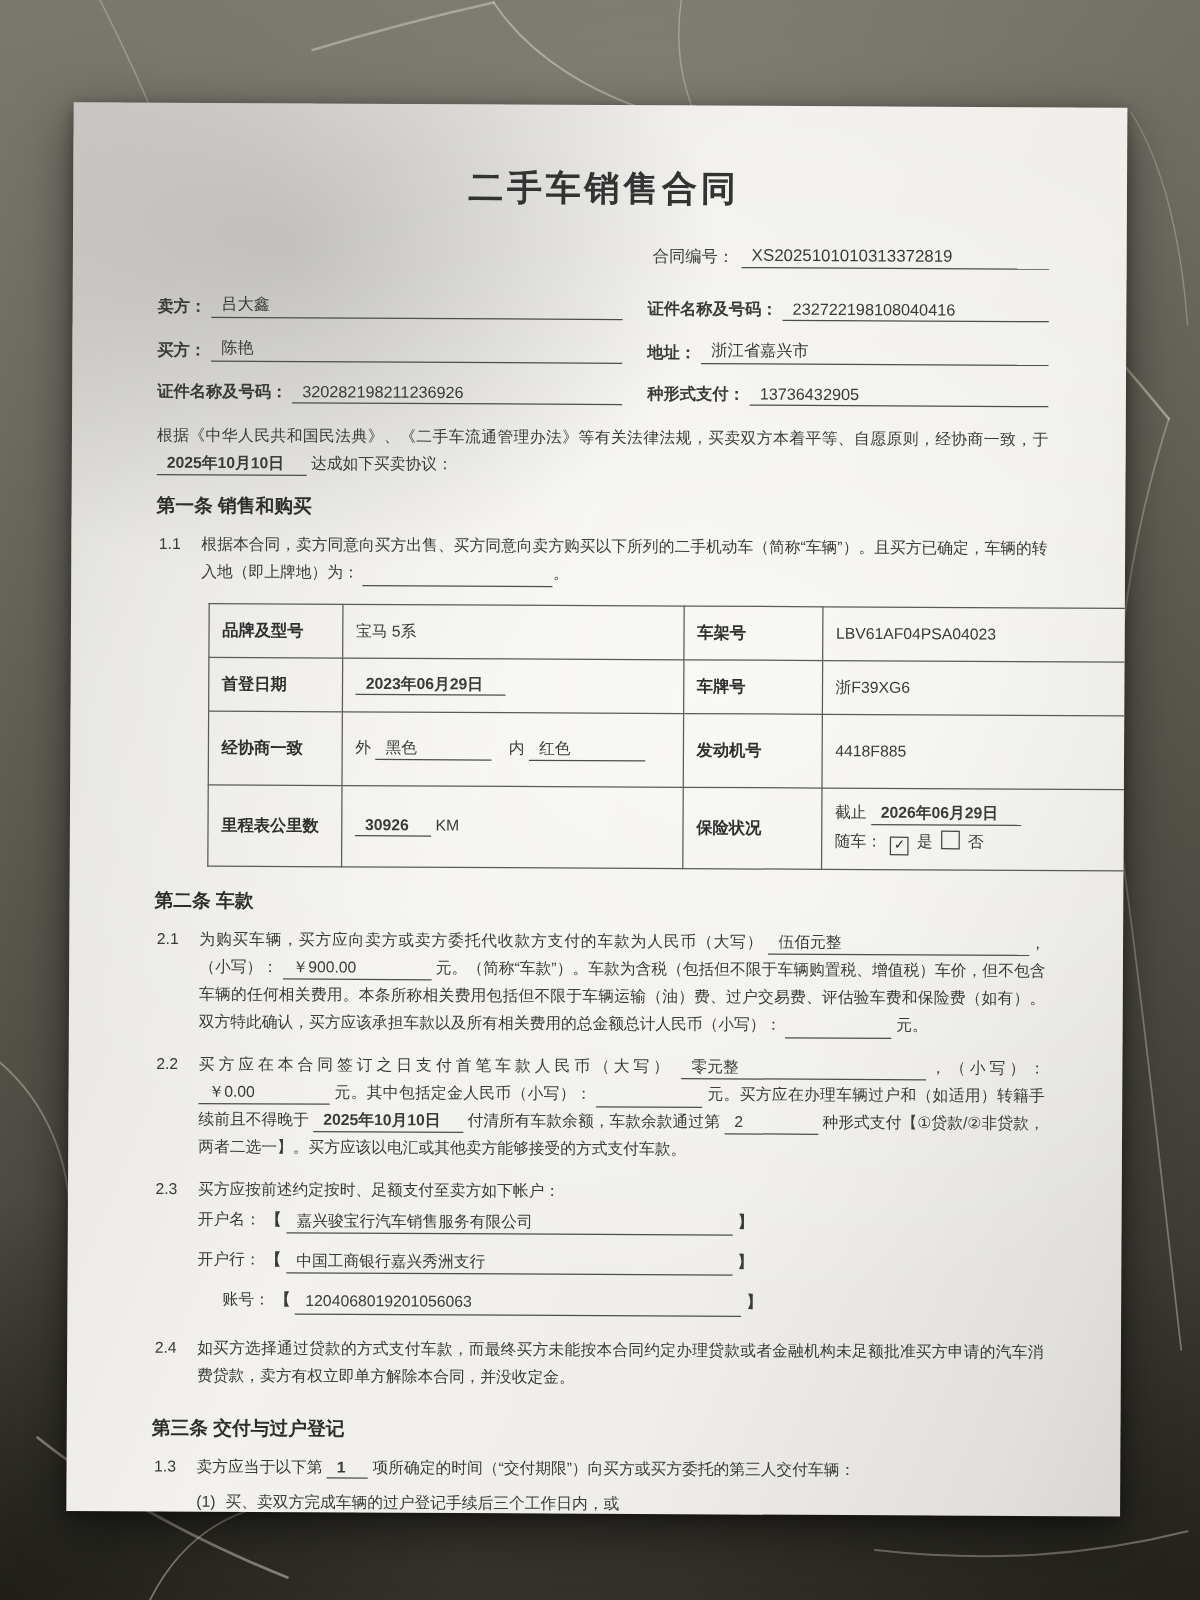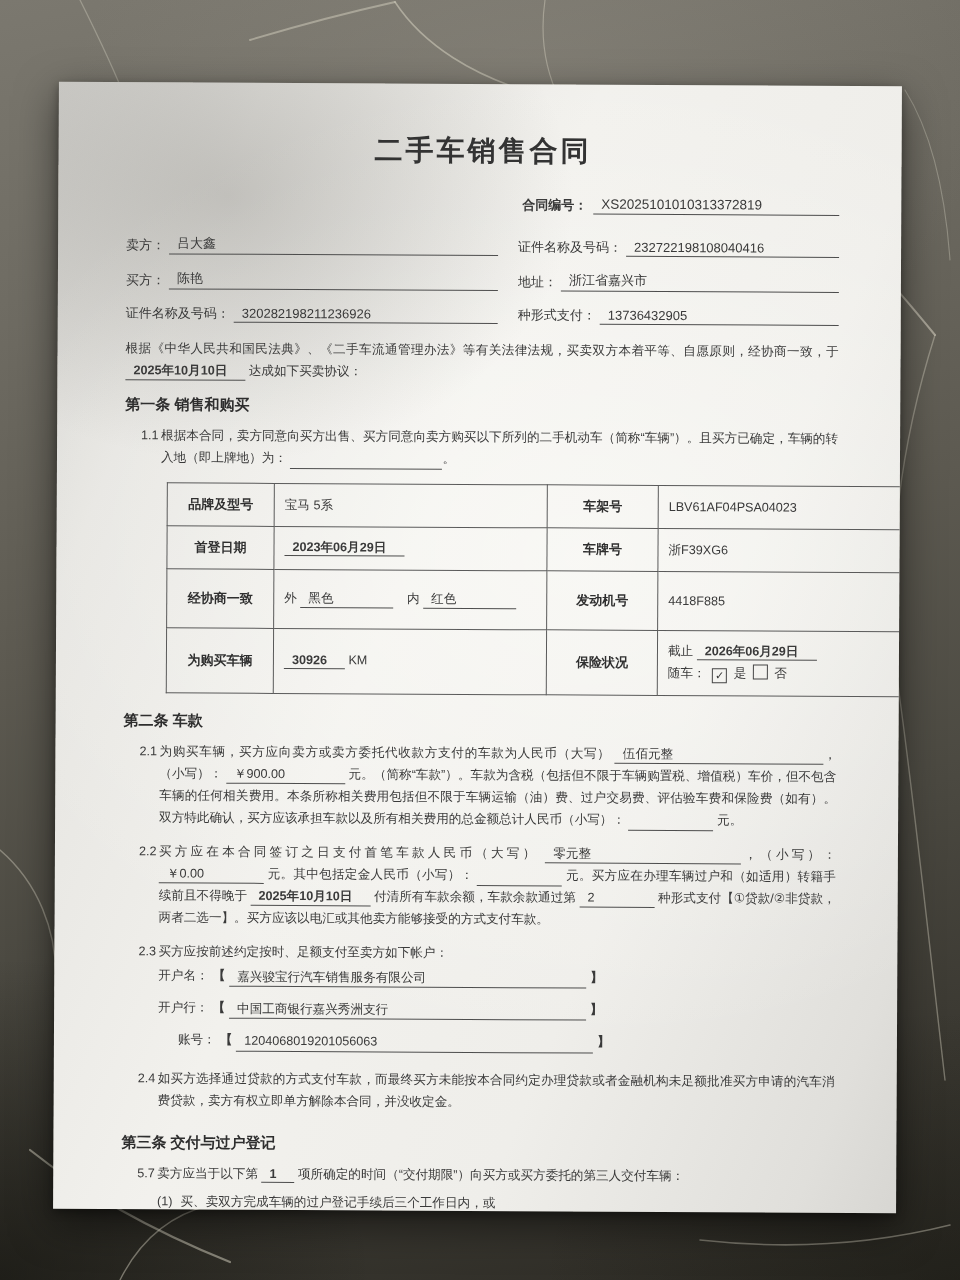--- a/index.html
+++ b/index.html
@@ -19,41 +19,41 @@
     background:
       radial-gradient(ellipse 560px 430px at 20% 10%, rgba(105,103,97,.30), rgba(105,103,97,0) 62%),
       radial-gradient(ellipse 900px 700px at 62% 42%, rgba(255,255,252,.55), rgba(255,255,252,0) 70%),
       linear-gradient(112deg,#d3d2ce 0%,#e6e5e1 16%,#f2f1ed 42%,#efeeea 68%,#e0dfdb 92%,#d7d6d2 100%);
     box-shadow:0 14px 42px rgba(0,0,0,.5), 0 3px 10px rgba(0,0,0,.35);
     overflow:hidden;
   }
   .content{position:relative;padding:46px 62px 0 68px;color:#3a3a3a;}
   .title{text-align:center;font-size:28px;font-weight:600;letter-spacing:3px;color:#333;margin:2px 0 26px 0;}
   .contract-no{display:flex;justify-content:flex-end;align-items:flex-end;font-size:13px;margin-bottom:22px;}
-  .contract-no .lbl{font-weight:700;margin-right:6px;text-align:center;}
+  .contract-no .lbl{font-weight:400;margin-right:6px;text-align:center;}
   .u{border-bottom:1px solid #4d4d4d;}
   span.u{display:inline-block;line-height:1.25;}
   .contract-no .u{width:238px;padding-left:8px;font-size:13.5px;}
   .prow{display:flex;margin-bottom:15px;font-size:13px;align-items:flex-end;}
   .pfield{display:flex;align-items:flex-end;}
-  .pfield .lbl{font-weight:400;white-space:nowrap;margin-right:4px;}
+  .pfield .lbl{font-weight:700;white-space:nowrap;margin-right:4px;}
   .pfield .val{border-bottom:1px solid #4d4d4d;padding:0 4px 1px 8px;}
   .pf-left{width:372px;margin-right:20px;}
   .pf-left .val{flex:1;}
   .pf-right{flex:1;}
   .pf-right .val{flex:1;}
   .para{font-size:12.6px;line-height:1.75;text-align:justify;}
   .intro{margin-bottom:10px;}
   .h-sec{font-size:15px;font-weight:700;color:#2e2e2e;margin:14px 0 10px 0;}
   .item{position:relative;padding-left:36px;margin-bottom:12px;}
-  .item .num{position:absolute;left:16px;top:0;}
+  .item .num{position:absolute;left:2px;top:0;}
   .blank{display:inline-block;border-bottom:1px solid #4d4d4d;height:14px;vertical-align:bottom;}
   .vtable{border-collapse:collapse;table-layout:fixed;width:694px;margin:14px 0 18px 42px;font-size:12.6px;}
   .vtable td{border:1px solid #5a5a5a;padding:6px 10px;vertical-align:middle;}
-  .vtable td.hd{font-weight:700;font-size:13px;color:#2f2f2f;text-align:center;}
+  .vtable td.hd{font-weight:700;font-size:13px;color:#2f2f2f;}
   .c1{width:86px}.c2{width:252px}.c3{width:90px}.c4{width:256px}
   .r1 td{height:30px}.r2 td{height:30px}.r3 td{height:46px}.r4 td{height:52px}
   .cbox{display:inline-block;width:13px;height:13px;border:1.5px solid #444;vertical-align:-2px;
         font-size:11px;line-height:12px;text-align:center;color:#333;margin:0 3px;}
   .bank-line{margin:2px 0 10px 0;display:flex;align-items:flex-end;}
   .bank-line .lbl{white-space:nowrap;}
   .bank-line .br{font-weight:600;margin:0 4px;}
   .bank-line .u{width:345px;padding:0 4px 1px 8px;}
   .bank-acct{margin-left:20px;}
   .sub{margin:6px 0 16px 0;}
@@ -159,21 +159,21 @@
         <td>
           <span>外</span>
           <span class="u tail-pad-md">黑色</span>
           <span style="margin-left:10px;">内</span>
           <span class="u tail-pad-md">红色</span>
         </td>
         <td class="hd">发动机号</td>
         <td>4418F885</td>
       </tr>
       <tr class="r4">
-        <td class="hd">为购买车辆</td>
+        <td class="hd">里程表公里数</td>
         <td>
           <span class="u tail-pad-sm">30926</span>
           <span>KM</span>
         </td>
         <td class="hd">保险状况</td>
         <td>
           <div class="nowrap">
             <span>截止</span>
             <span class="u tail-pad-sm">2026年06月29日</span>
           </div>
@@ -239,21 +239,21 @@
     </div>
 
     <div class="para item" style="margin-top:16px;">
       <span class="num">2.4</span>
       <span>如买方选择通过贷款的方式支付车款，而最终买方未能按本合同约定办理贷款或者金融机构未足额批准买方申请的汽车消费贷款，卖方有权立即单方解除本合同，并没收定金。</span>
     </div>
 
     <div class="h-sec" style="margin-top:22px;">第三条 交付与过户登记</div>
 
     <div class="para item">
-      <span class="num">5.7</span>
+      <span class="num">1.3</span>
       <span>卖方应当于以下第</span>
       <span class="u tail-pad-sm">1</span>
       <span>项所确定的时间（“交付期限”）向买方或买方委托的第三人交付车辆：</span>
       <div class="sub">
         <span class="subnum">(1)</span><span>买、卖双方完成车辆的过户登记手续后三个工作日内，或</span>
       </div>
       
       
     </div>
 

